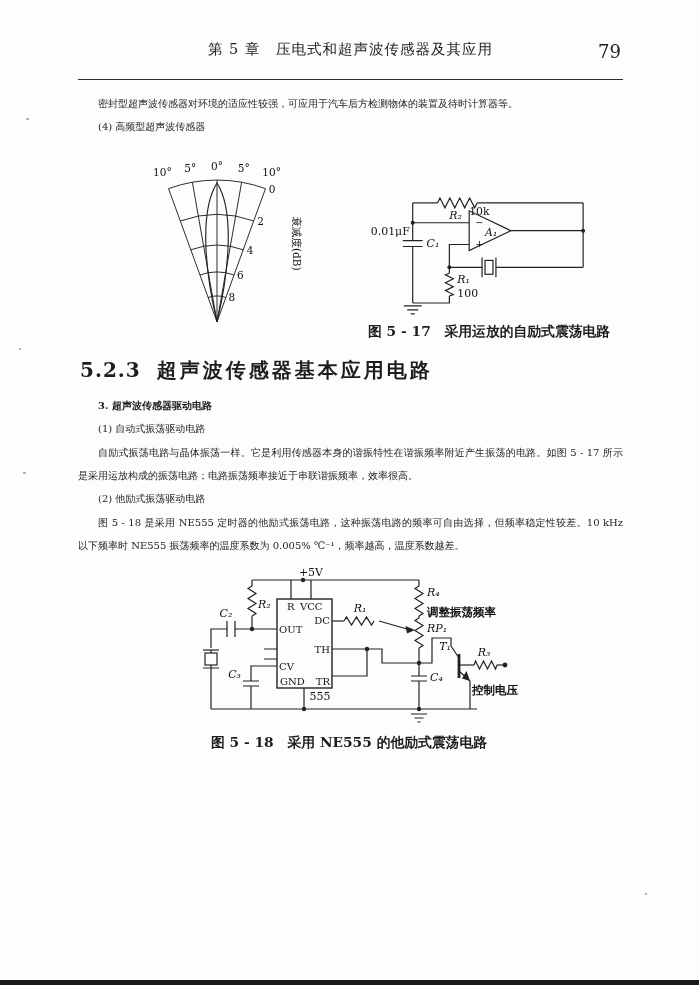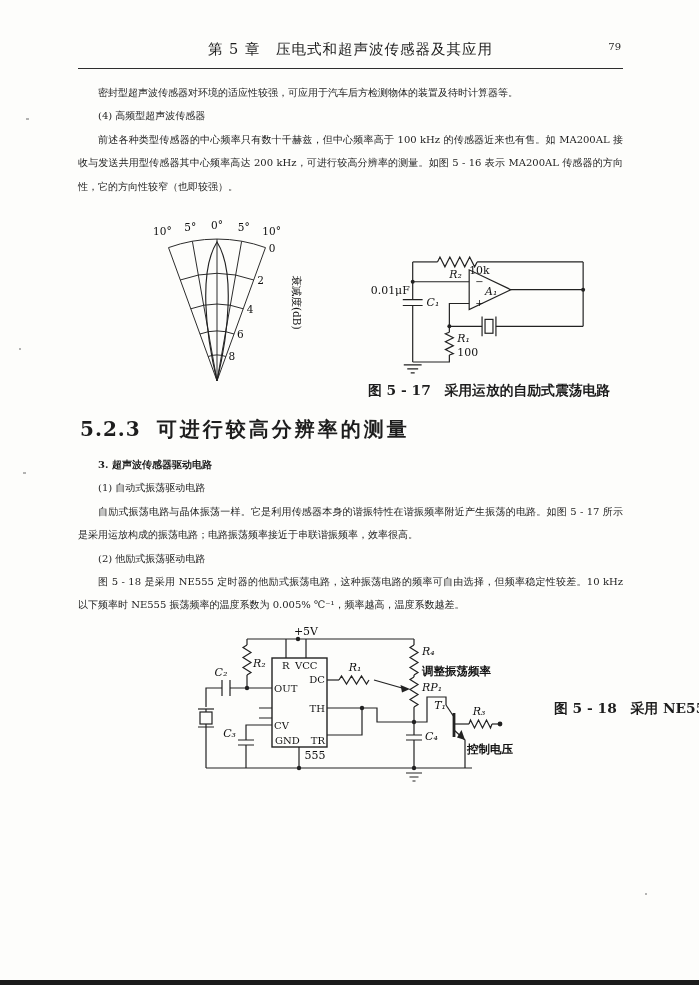--- a/index.html
+++ b/index.html
@@ -1,36 +1,36 @@
 <!DOCTYPE html>
 <html><head>
 <meta charset="utf-8">
 <style>
   html,body{margin:0;padding:0;background:#ffffff;}
   .page{position:relative;width:699px;height:985px;background:#fdfdfb;overflow:hidden;
         font-family:"DejaVu Serif","Liberation Serif",serif;color:#1d1d1d;}
   .content{padding:40px 76px 0 78px;}
   
   .header{position:relative;text-align:center;font-size:14.5px;letter-spacing:1px;
-          padding-bottom:9px;border-bottom:1.5px solid #2e2e2e;}
-  .pagenum{position:absolute;right:2px;top:1px;font-size:10px;letter-spacing:0;}
+          padding-bottom:20px;border-bottom:1.5px solid #2e2e2e;}
+  .pagenum{position:absolute;right:2px;top:1px;font-size:18px;letter-spacing:0;}
   
   .para{font-size:10px;line-height:23.4px;text-align:justify;margin:0;text-indent:2em;}
   .first{margin-top:12px;}
   .subhead{font-weight:700;}
   .section-heading{margin:16px 0 10px 2px;font-size:20px;}
   .section-heading .num{letter-spacing:1px;margin-right:16px;}
   .section-heading .txt{letter-spacing:3px;}
   
   .figrow{display:flex;align-items:flex-end;margin-top:20px;}
   .figcol{display:flex;flex-direction:column;align-items:center;}
   .col16{margin-left:48px;}
   .col17{margin-left:60px;}
   .fig-caption{font-weight:700;font-size:13.8px;text-align:center;margin-top:6px;white-space:nowrap;}
-  .fig18wrap{margin-left:56px;margin-top:8px;display:flex;flex-direction:row;align-items:center;width:430px;}
+  .fig18wrap{margin-left:56px;margin-top:8px;display:flex;flex-direction:column;align-items:center;width:430px;}
   svg{overflow:visible;}
   svg .wire{stroke:#222;stroke-width:1.2;fill:none;}
   svg .thin{stroke:#222;stroke-width:1;fill:none;}
   svg .lbl{font:italic 11px "DejaVu Serif",serif;fill:#111;}
   svg .val{font:11px "DejaVu Serif",serif;fill:#111;}
   svg .pin{font:10px "DejaVu Serif",serif;fill:#111;}
   svg .tick{font:11px "DejaVu Serif",serif;fill:#111;}
   svg .cjk{font-size:11.5px;font-weight:700;fill:#111;}
   svg .dot{fill:#222;}
   
@@ -43,21 +43,20 @@
 <div class="page">
   <div class="content">
 
     <div class="header">
       <span>第 5 章　压电式和超声波传感器及其应用</span>
       <span class="pagenum">79</span>
     </div>
 
     <p class="para first">密封型超声波传感器对环境的适应性较强，可应用于汽车后方检测物体的装置及待时计算器等。</p>
     <p class="para">(4) 高频型超声波传感器</p>
-    <p class="para">前述各种类型传感器的中心频率只有数十千赫兹，但中心频率高于 100 kHz 的传感器近来也有售。如 MA200AL 接收与发送共用型传感器其中心频率高达 200 kHz，可进行较高分辨率的测量。如图 5 - 16 表示 MA200AL 传感器的方向性，它的方向性较窄（也即较强）。</p>
 
     <div class="figrow">
 
       <div class="figcol col16">
         <svg width="182" height="182" viewBox="0 0 190 190">
 
           <g class="thin">
             <path d="M95 170 L44.4 30.9"></path>
             <path d="M95 170 L69.3 24.3"></path>
             <path d="M95 170 L95 22"></path>
@@ -133,21 +132,21 @@
           <text class="val" x="90" y="37">10k</text>
           <text class="val" x="30" y="57" text-anchor="end">0.01μF</text>
           <text class="lbl" x="47" y="70">C₁</text>
           <text class="lbl" x="78" y="106">R₁</text>
           <text class="val" x="78" y="120">100</text>
         </svg>
         <div class="fig-caption">图 5 - 17　采用运放的自励式震荡电路</div>
       </div>
     </div>
 
-    <h2 class="section-heading"><span class="num">5.2.3</span><span class="txt">可进行较高分辨率的测量</span></h2>
+    <h2 class="section-heading"><span class="num">5.2.3</span><span class="txt">超声波传感器基本应用电路</span></h2>
 
     <p class="para subhead">3. 超声波传感器驱动电路</p>
     <p class="para">(1) 自动式振荡驱动电路</p>
     <p class="para">自励式振荡电路与晶体振荡一样。它是利用传感器本身的谐振特性在谐振频率附近产生振荡的电路。如图 5 - 17 所示是采用运放构成的振荡电路；电路振荡频率接近于串联谐振频率，效率很高。</p>
     <p class="para">(2) 他励式振荡驱动电路</p>
     <p class="para">图 5 - 18 是采用 NE555 定时器的他励式振荡电路，这种振荡电路的频率可自由选择，但频率稳定性较差。10 kHz 以下频率时 NE555 振荡频率的温度系数为 0.005% ℃⁻¹，频率越高，温度系数越差。</p>
 
     <div class="fig18wrap">
       <svg width="420" height="162" viewBox="0 0 420 162">
         <g class="wire">

